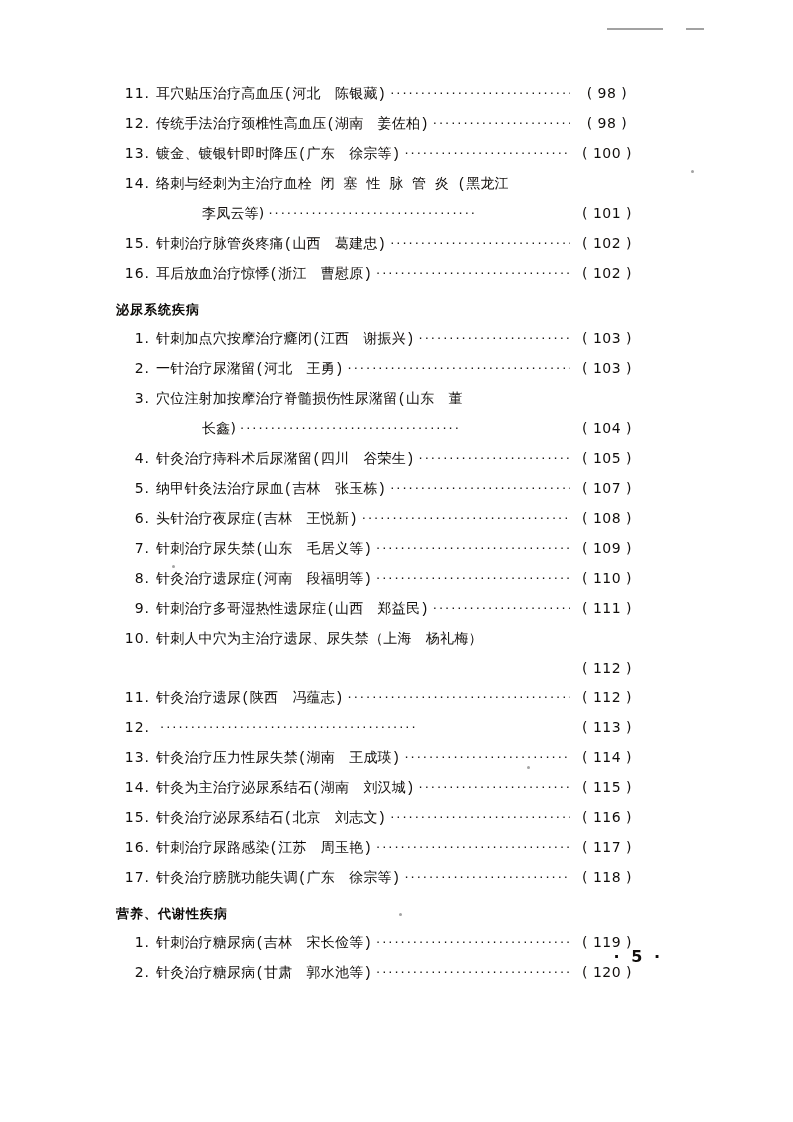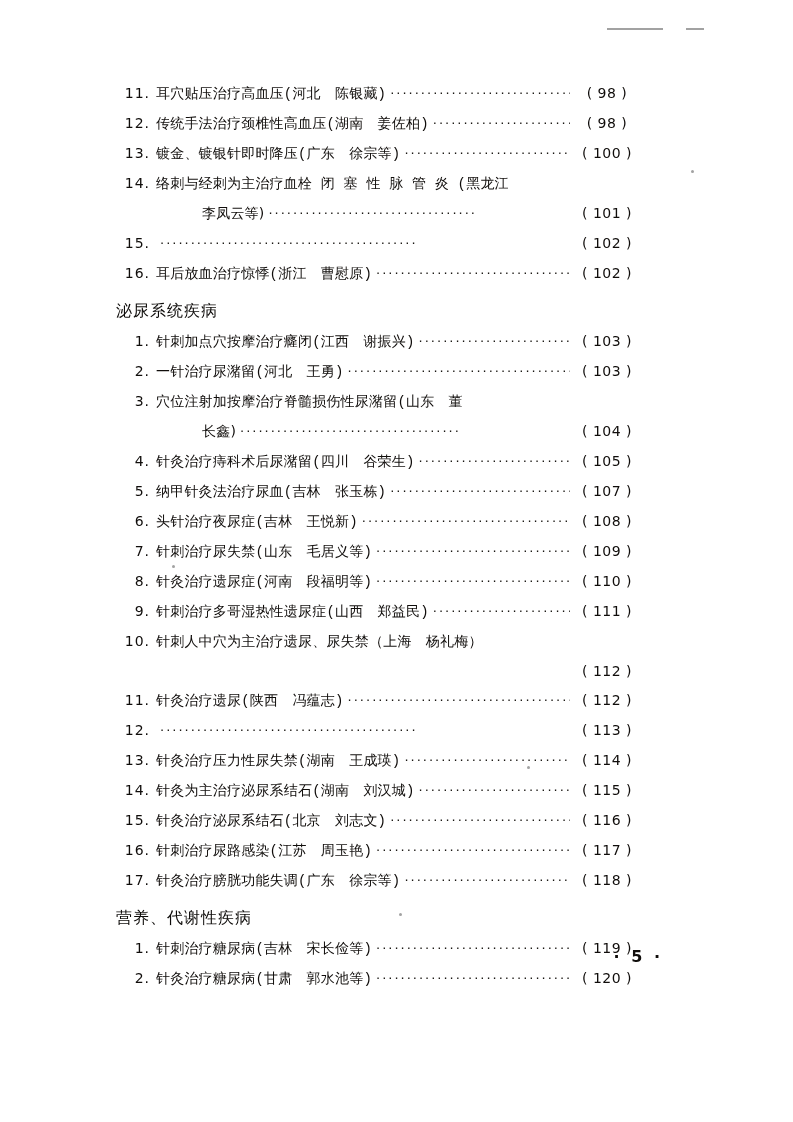--- a/index.html
+++ b/index.html
@@ -28,22 +28,22 @@
     background: #555;
     opacity: .55;
   }
   .toc {
     position: absolute;
     left: 104px;
     top: 80px;
     width: 540px;
   }
   .section-head {
-    font-size: 16px;
-    font-weight: normal;
+    font-size: 13px;
+    font-weight: bold;
     letter-spacing: 1px;
     margin: 14px 0 6px 12px;
     color: #0d0b09;
     font-family: "DejaVu Sans", sans-serif;
   }
   .entry {
     display: flex;
     align-items: baseline;
     margin-bottom: 3px;
     font-size: 14px;
@@ -144,20 +144,21 @@
         <span class="num">14.</span>
         <span class="title">络刺与经刺为主治疗血栓 闭 塞 性 脉 管 炎 (黑龙江</span>
       </div>
       <div class="cont">
         <span class="indent">李凤云等)</span>
         <span class="dots">··································</span>
         <span class="page-no">( 101 )</span>
       </div>
       <div class="entry">
         <span class="num">15.</span>
+        <span class="title">针刺治疗脉管炎疼痛(山西　葛建忠)</span>
         <span class="dots">··········································</span>
         <span class="page-no">( 102 )</span>
       </div>
       <div class="entry">
         <span class="num">16.</span>
         <span class="title">耳后放血治疗惊悸(浙江　曹慰原)</span>
         <span class="dots">··········································</span>
         <span class="page-no">( 102 )</span>
       </div>
     </div>

